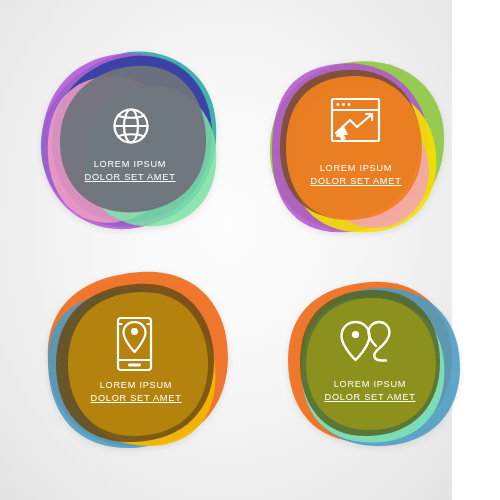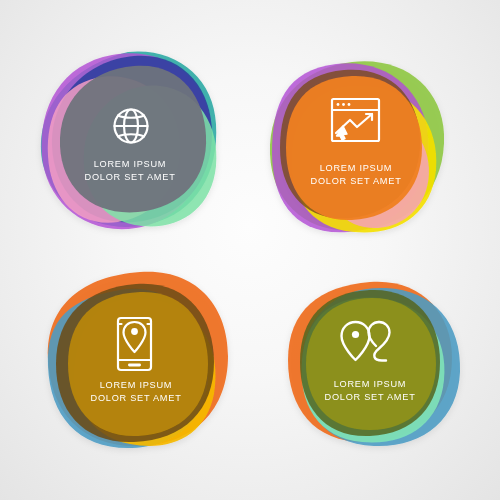--- a/index.html
+++ b/index.html
@@ -7,21 +7,21 @@
     padding: 0;
   }
   body {
     width: 500px;
     height: 500px;
     overflow: hidden;
     font-family: "Liberation Sans", sans-serif;
   }
   #canvas {
     position: relative;
-    width: 500px;
+    width: 452px;
     height: 500px;
     background: radial-gradient(ellipse at 50% 45%, #fdfdfd 0%, #f7f7f7 38%, #ededed 72%, #e4e4e4 100%);
   }
   #canvas > svg {
     position: absolute;
     top: 0;
     left: 0;
     width: 500px;
     height: 500px;
   }
@@ -30,21 +30,21 @@
     text-align: center;
     color: #ffffff;
     font-family: "Liberation Sans", sans-serif;
     font-size: 9.2px;
     letter-spacing: 0.75px;
     line-height: 12.6px;
     width: 160px;
     pointer-events: none;
     white-space: nowrap;
   }
-  .panel-text .line2 { display: block; }
+  .panel-text .line2 { display: block; text-decoration: underline; }
 </style>
 </head>
 <body>
 
 <div id="canvas">
 
   <svg viewBox="0 0 500 500" xmlns="http://www.w3.org/2000/svg">
     <defs>
       <filter id="softshadow" x="-30%" y="-30%" width="160%" height="160%">
         <feDropShadow dx="0" dy="2" stdDeviation="3" flood-color="#000000" flood-opacity="0.10"></feDropShadow>

